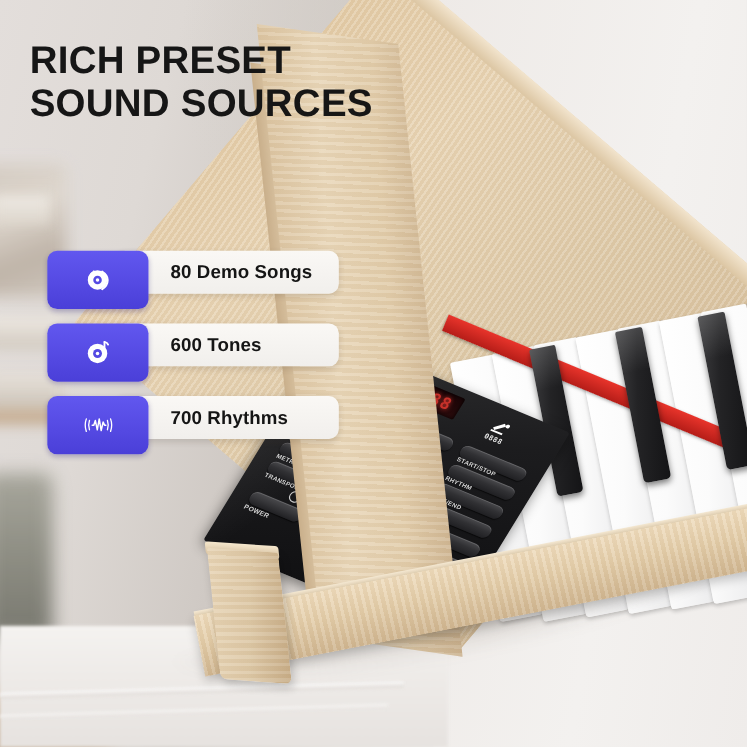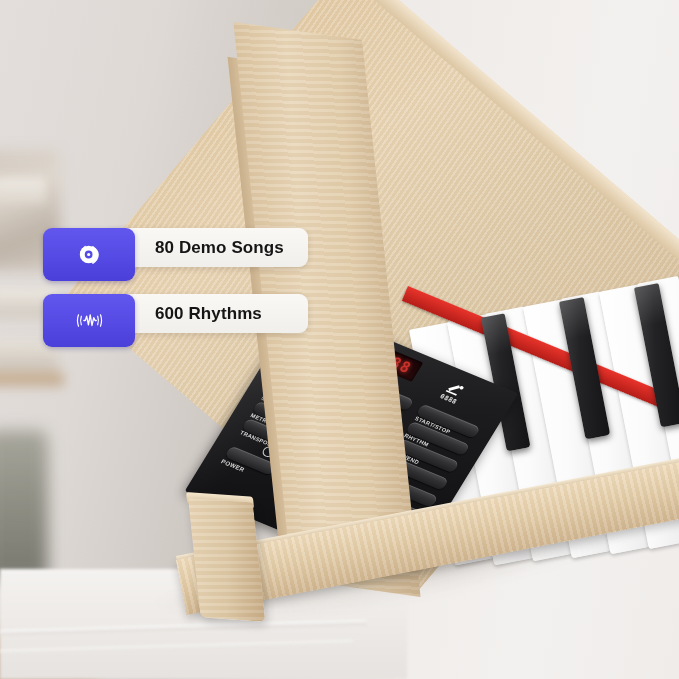--- a/index.html
+++ b/index.html
@@ -454,40 +454,58 @@
     <div class="cab-front-edge"></div>
     <div class="cab-front"></div>
 
     <div class="cab-shadow"></div>
     <div class="rail-top-edge"></div>
     <div class="key-rail"></div>
     <div class="end-cap-top"></div>
     <div class="end-cap"></div>
   </div>
 
+  <div class="headline">
+    <span>RICH PRESET</span>
+    <span class="l2">SOUND SOURCES</span>
+  </div>
 
   <div class="badges">
 
     <div class="badge">
       <div class="badge-label">80 Demo Songs</div>
       <div class="badge-icon">
         <svg viewBox="0 0 32 32">
           <circle cx="15" cy="16" r="10.5" fill="#ffffff"></circle>
           <circle cx="15" cy="16" r="4.6" fill="#554ae3"></circle>
           <circle cx="15" cy="16" r="1.9" fill="#ffffff"></circle>
           <path d="M20 7 Q26 11 26 16 Q26 22 20 26" stroke="#ffffff" stroke-width="2.1" fill="none" stroke-linecap="round"></path>
           <path d="M9 8.5 Q6 11.5 5.4 15" stroke="#ffffff" stroke-width="1.5" fill="none" stroke-linecap="round"></path>
           <path d="M11 6.2 Q7 9.6 6 13.6" stroke="#ffffff" stroke-width="1.3" fill="none" stroke-linecap="round"></path>
         </svg>
       </div>
     </div>
 
-
     <div class="badge">
-      <div class="badge-label">600 Rhythms</div>
+      <div class="badge-label">600 Tones</div>
+      <div class="badge-icon">
+        <svg viewBox="0 0 32 32">
+          <circle cx="15" cy="17" r="10.5" fill="#ffffff"></circle>
+          <circle cx="15" cy="17" r="4.8" fill="#554ae3"></circle>
+          <circle cx="15" cy="17" r="1.9" fill="#ffffff"></circle>
+          <path d="M7.5 11.5 Q10.5 8.2 14.6 7.8" stroke="#ffffff" stroke-width="1.6" fill="none" stroke-linecap="round"></path>
+          <path d="M22.5 4.5 L22.5 12.2" stroke="#ffffff" stroke-width="2" stroke-linecap="round"></path>
+          <ellipse cx="21" cy="12.6" rx="2.4" ry="1.9" fill="#ffffff" transform="rotate(-18 21 12.6)"></ellipse>
+          <path d="M22.5 4.5 Q25.6 5.2 26.4 7.4" stroke="#ffffff" stroke-width="2" fill="none" stroke-linecap="round"></path>
+        </svg>
+      </div>
+    </div>
+
+    <div class="badge">
+      <div class="badge-label">700 Rhythms</div>
       <div class="badge-icon">
         <svg viewBox="0 0 38 28">
           <path d="M3.5 6 Q0.6 14 3.5 22" stroke="#ffffff" stroke-width="1.7" fill="none" stroke-linecap="round"></path>
           <path d="M7.5 8 Q5.4 14 7.5 20" stroke="#ffffff" stroke-width="1.7" fill="none" stroke-linecap="round"></path>
           <path d="M34.5 6 Q37.4 14 34.5 22" stroke="#ffffff" stroke-width="1.7" fill="none" stroke-linecap="round"></path>
           <path d="M30.5 8 Q32.6 14 30.5 20" stroke="#ffffff" stroke-width="1.7" fill="none" stroke-linecap="round"></path>
           <path d="M11 14 L13 14 L15 8 L17.5 20 L20 6 L22.5 21 L25 10 L26.8 14 L28.5 14" stroke="#ffffff" stroke-width="1.9" fill="none" stroke-linecap="round" stroke-linejoin="round"></path>
         </svg>
       </div>
     </div>

